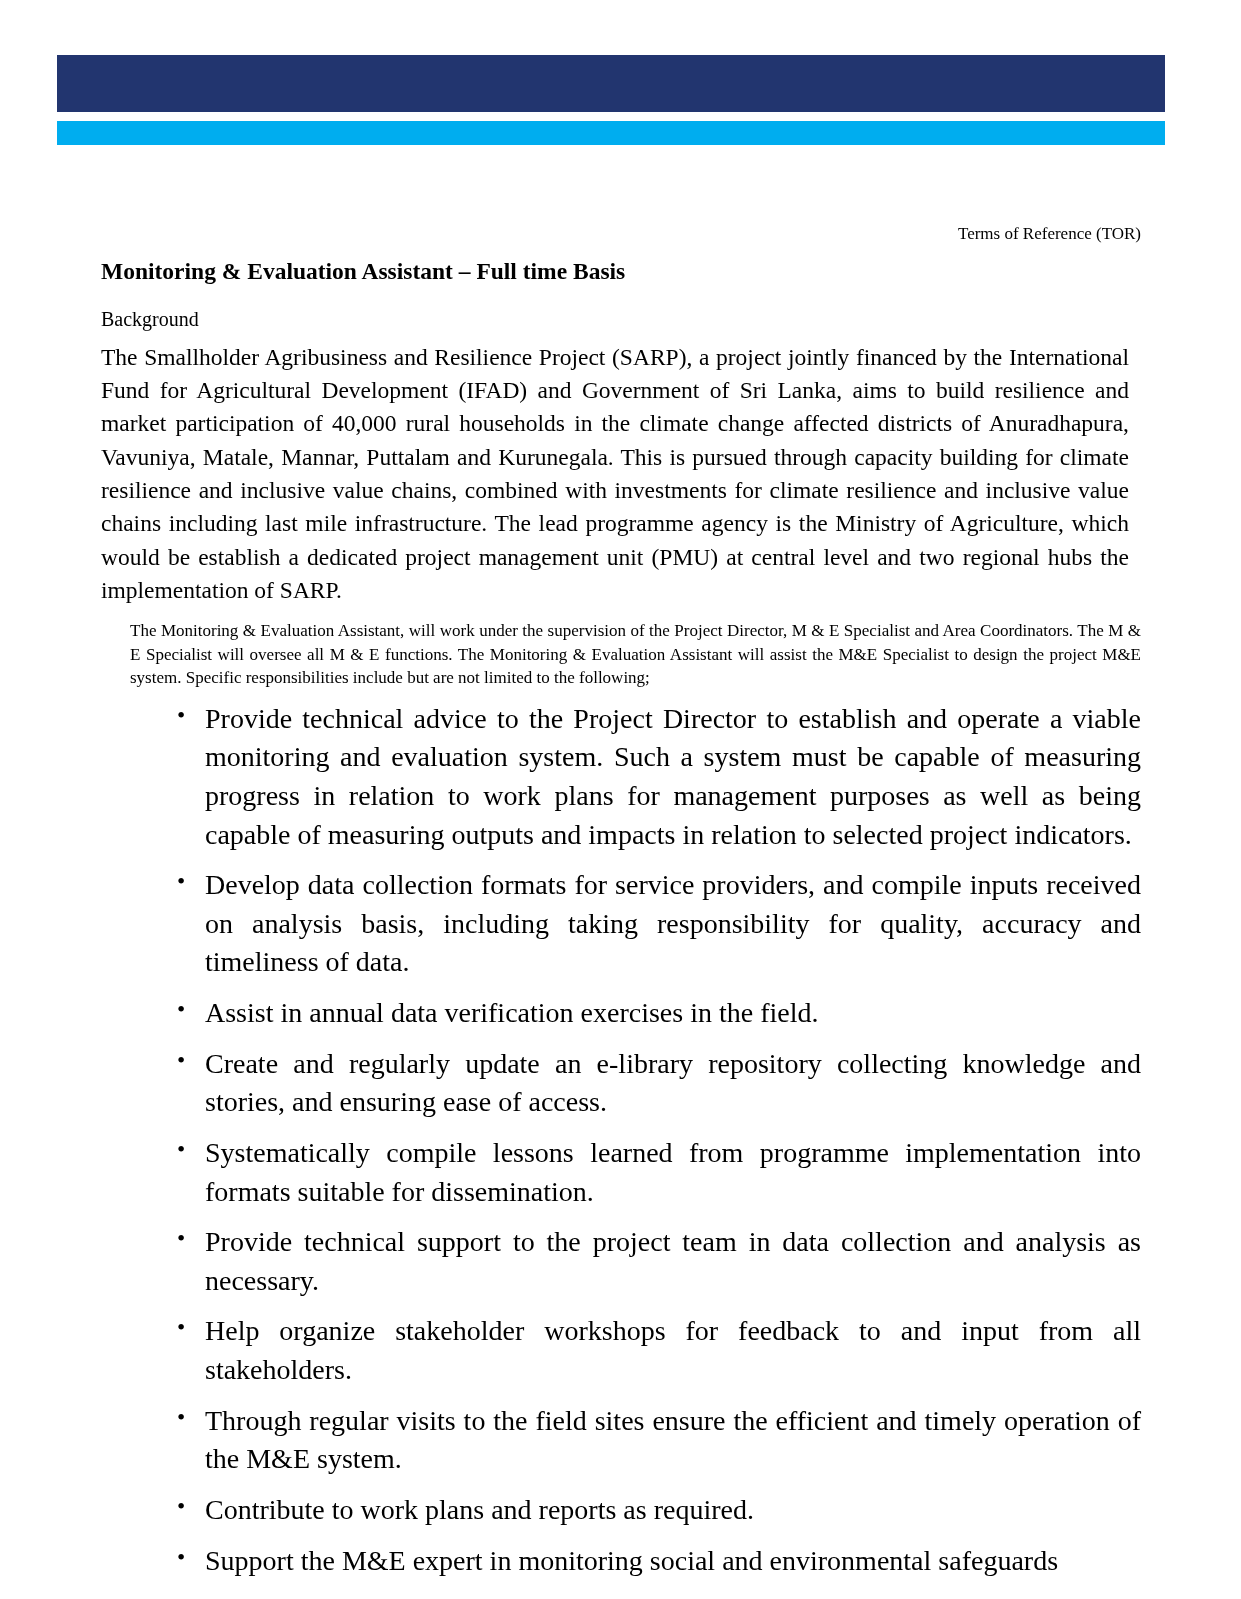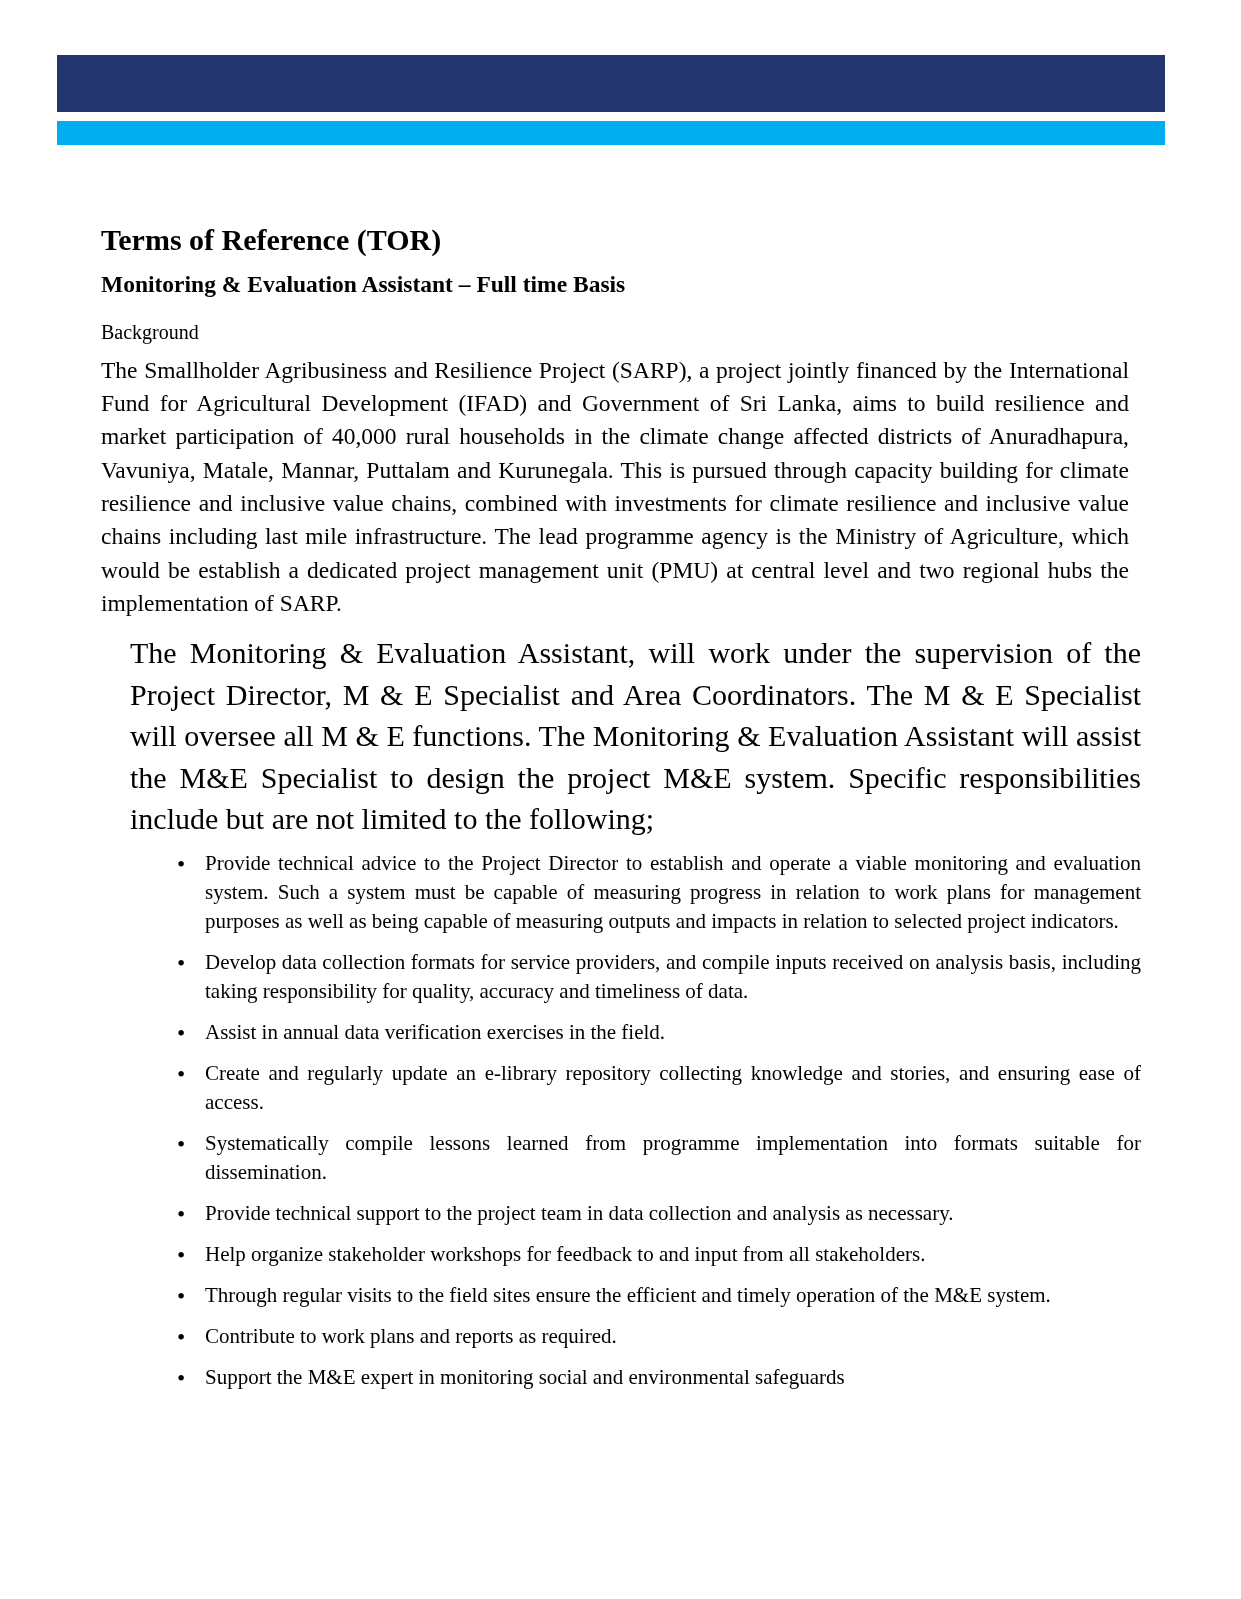--- a/index.html
+++ b/index.html
@@ -44,23 +44,23 @@
 
   
   .content {
     position: absolute;
     left: 101px;
     top: 225px;
     width: 1040px;
   }
 
   .doc-title {
-    text-align: left;
-    font-weight: bold;
-    font-size: 30px;
+    text-align: right;
+    font-weight: normal;
+    font-size: 17px;
     line-height: 1.0;
     margin: 0 0 18px 0;
   }
   .doc-subtitle {
     text-align: left;
     font-weight: bold;
     font-size: 23.5px;
     line-height: 1.0;
     margin: 0 0 24px 0;
   }
@@ -81,36 +81,36 @@
   }
 
   .scope-heading {
     font-weight: bold;
     font-size: 23.5px;
     line-height: 1.15;
     margin: 16px 0 2px 0;
   }
 
   .scope-para {
-    font-size: 30px;
+    font-size: 17px;
     line-height: 1.38;
     text-align: justify;
     text-justify: inter-word;
     margin: 0 0 10px 0;
     padding-left: 29px;
   }
 
   ul.bullets {
     list-style: none;
     margin: 0;
     padding: 0;
   }
   ul.bullets > li {
     position: relative;
-    font-size: 21px;
+    font-size: 28px;
     line-height: 1.38;
     text-align: justify;
     text-justify: inter-word;
     padding-left: 104px;
     margin: 0 0 12px 0;
   }
   ul.bullets > li::before {
     content: "\2022";
     position: absolute;
     left: 76px;

